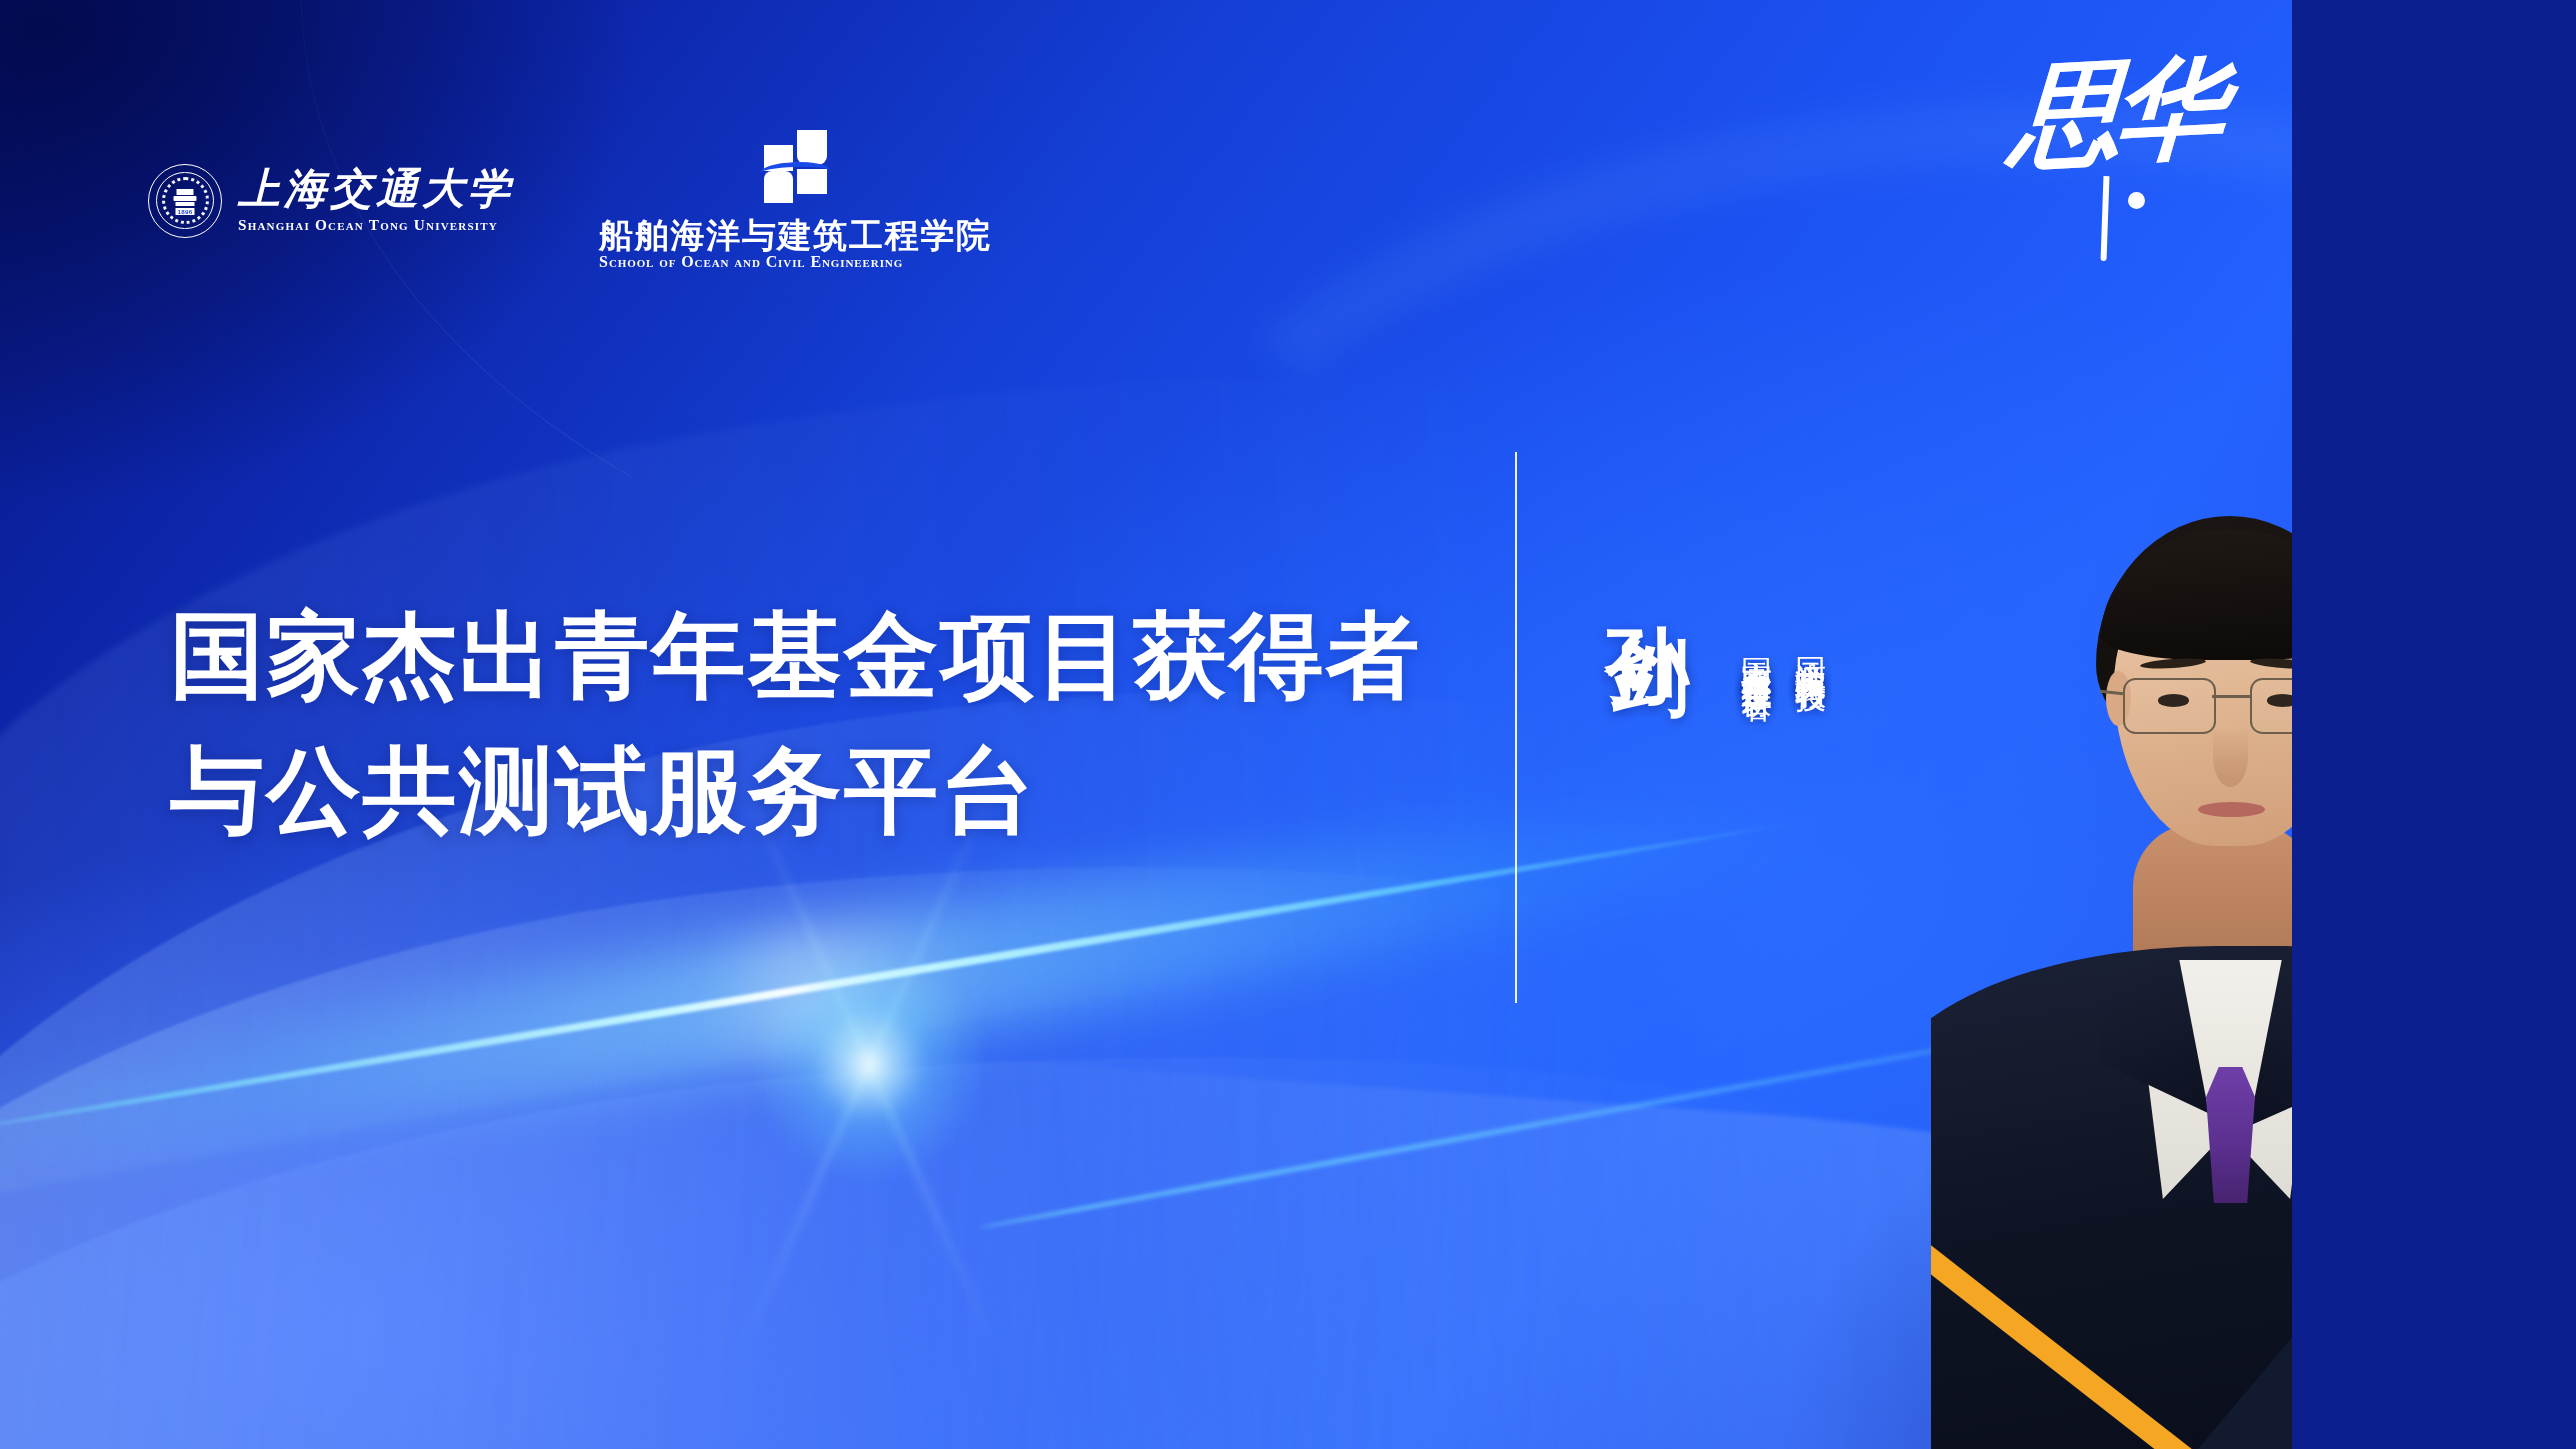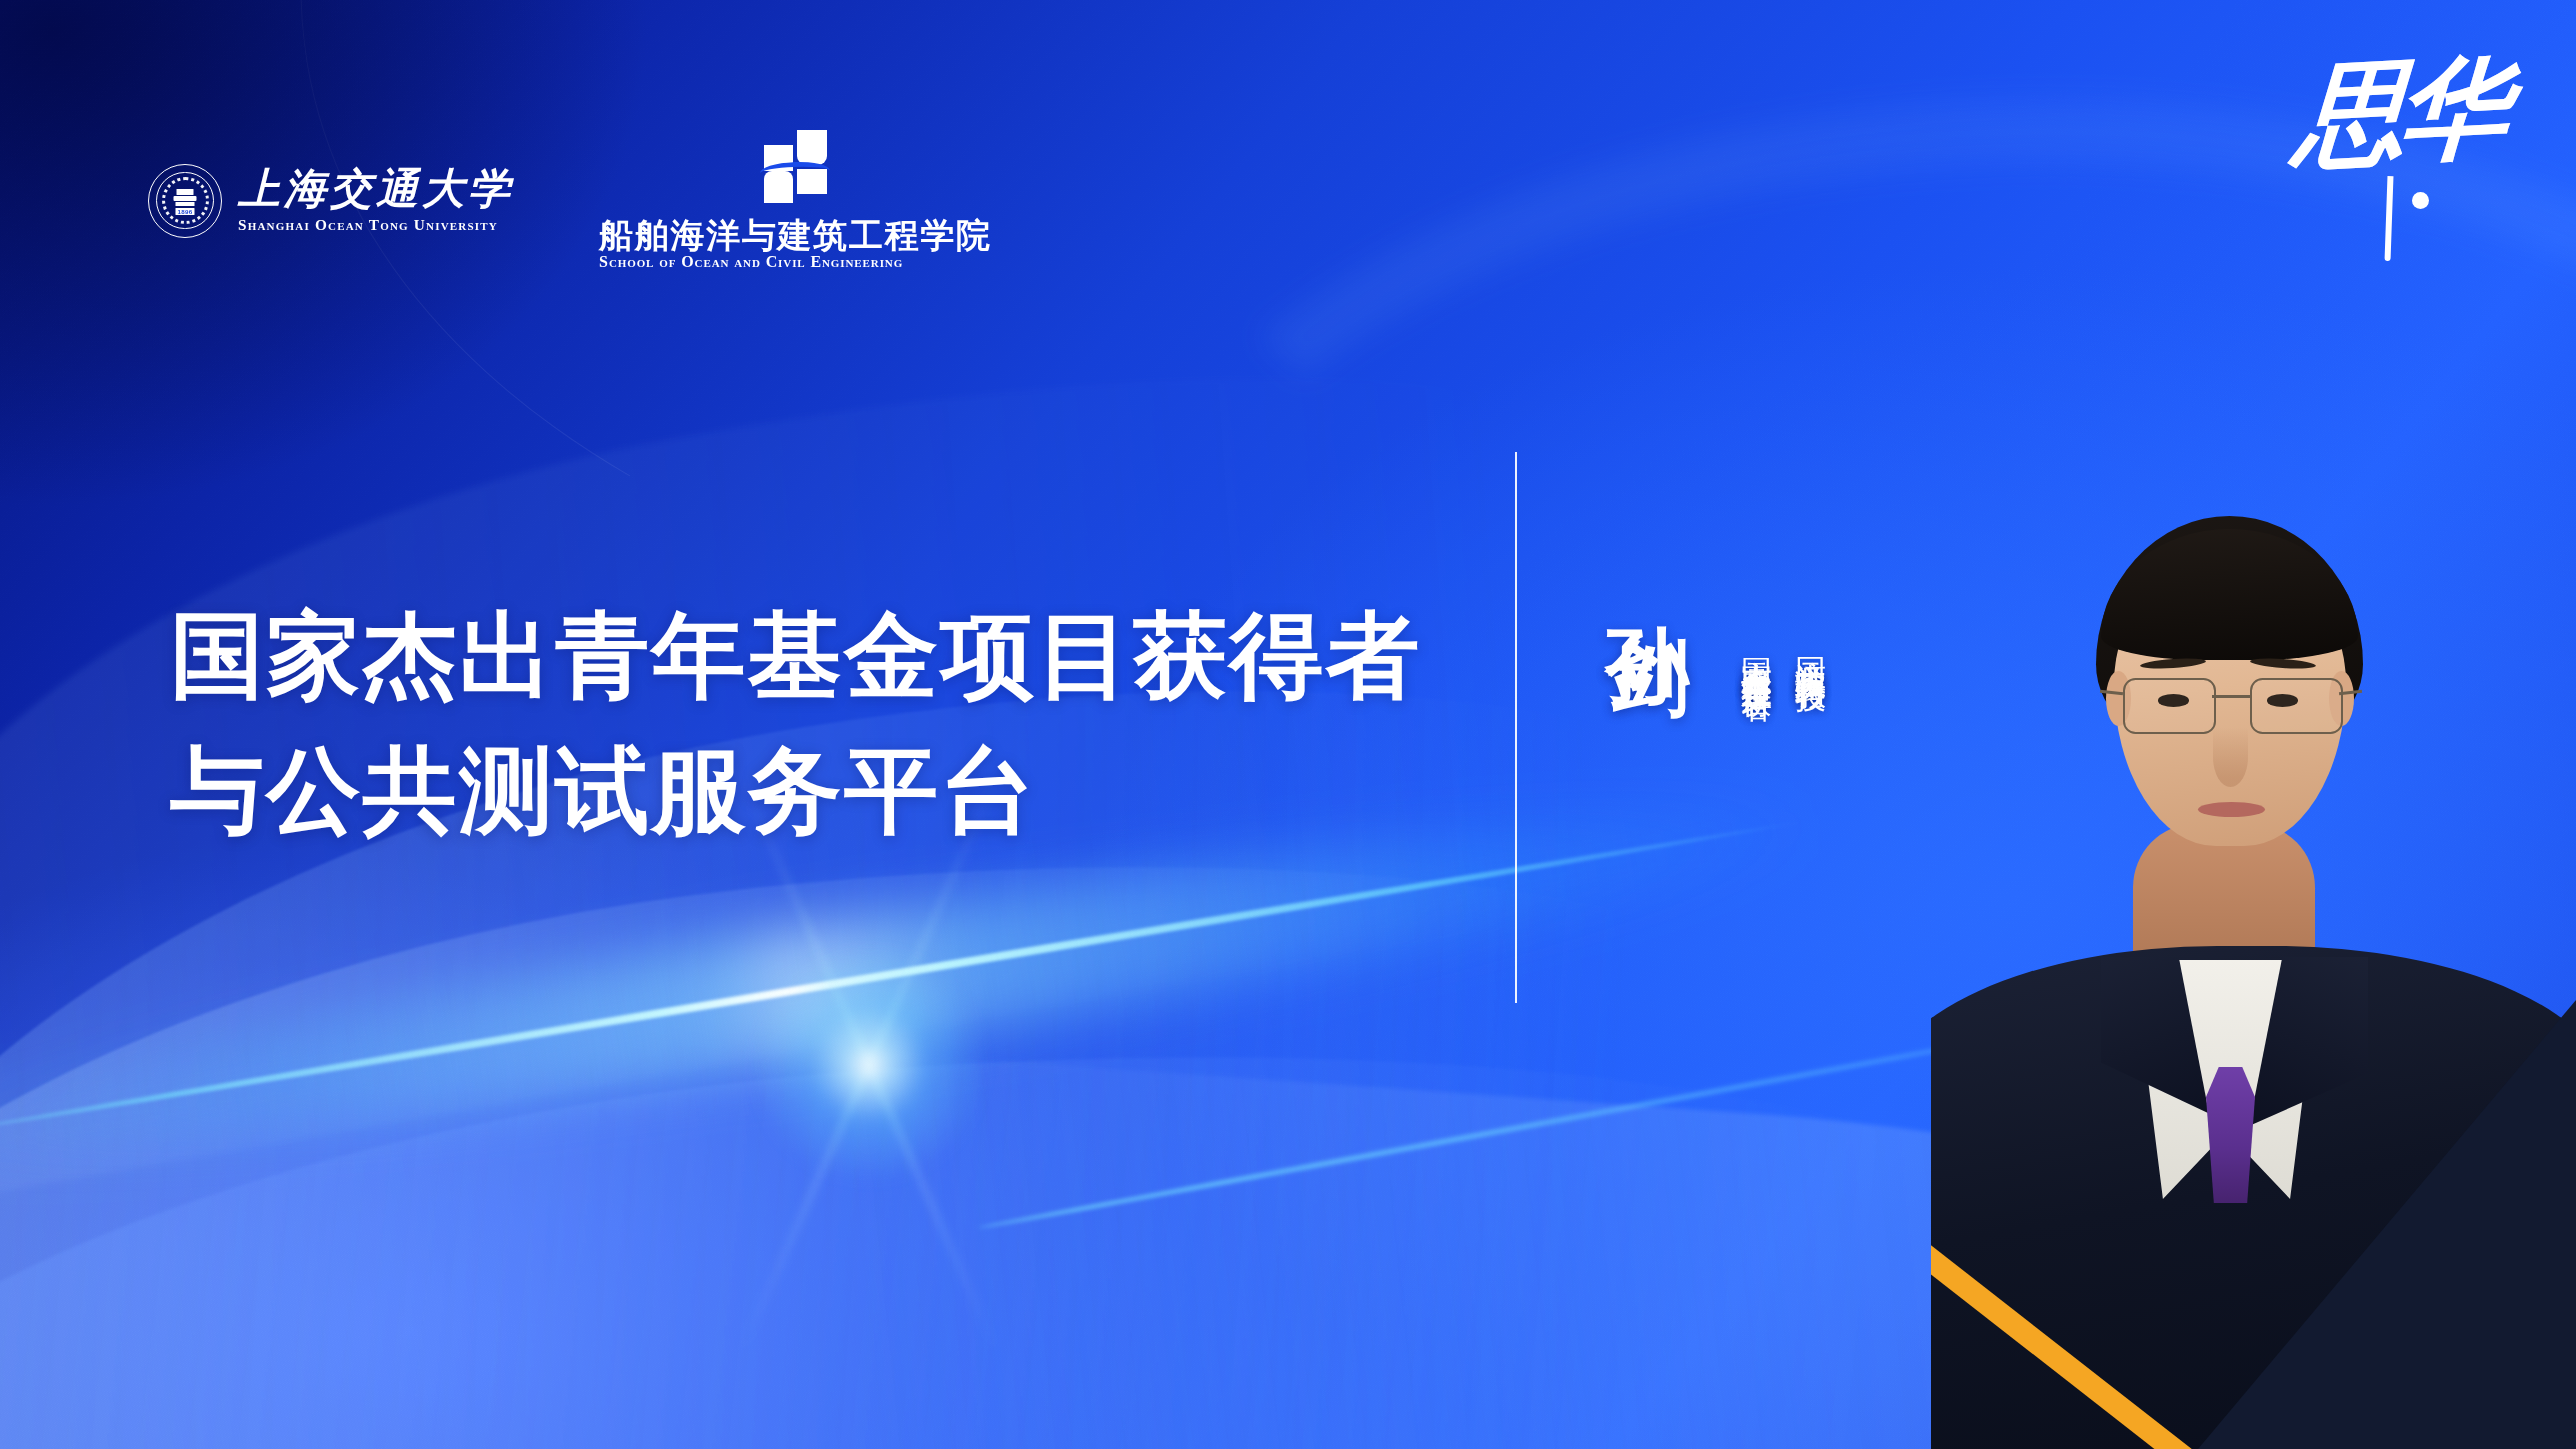--- a/index.html
+++ b/index.html
@@ -2,21 +2,21 @@
 <html style="font-size:9px"><head>
 <meta charset="utf-8">
 <style>
   html, body {
     margin: 0;
     padding: 0;
     background: #0b1f8f;
   }
   #poster {
     position: relative;
-    width: 2576px;
+    width: 2292px;
     height: 1449px;
     overflow: hidden;
     font-family: "Liberation Sans", "DejaVu Sans", sans-serif;
     background: #1746e8;
     user-select: none;
   }
 
   
   .bg-base {
     position: absolute; inset: 0;

